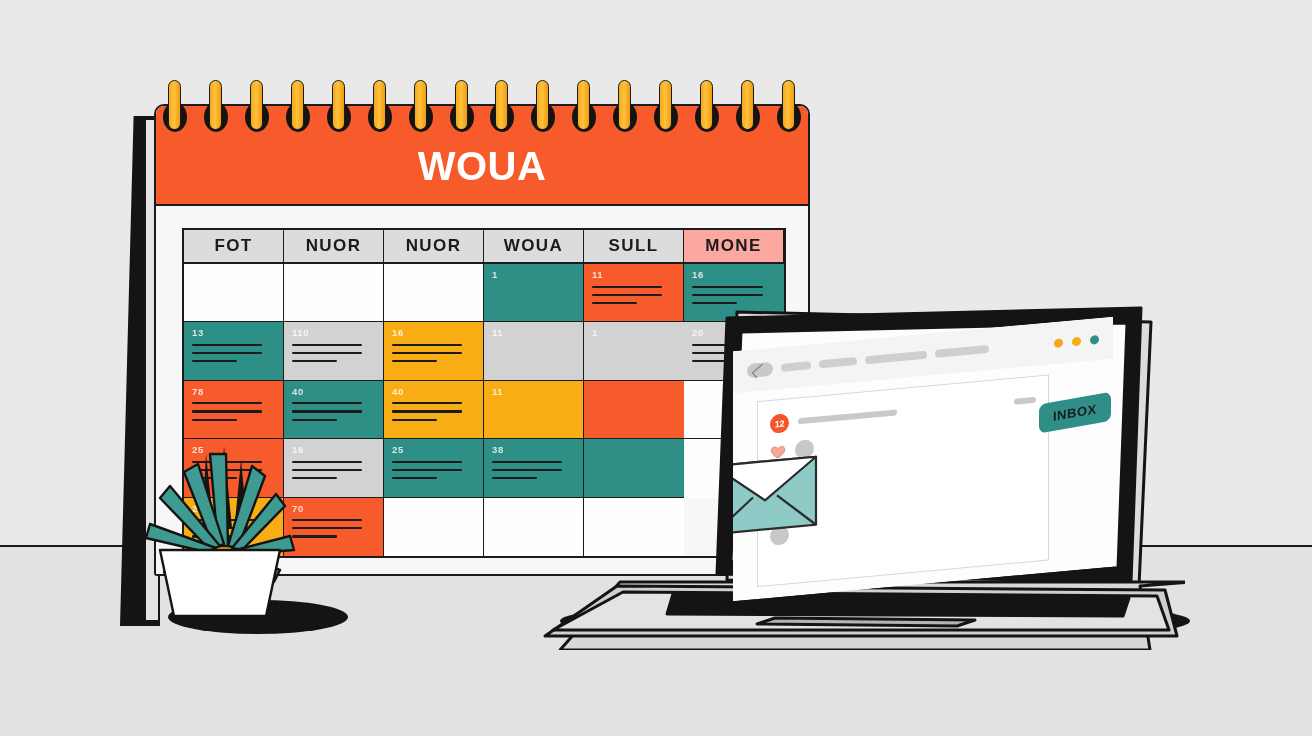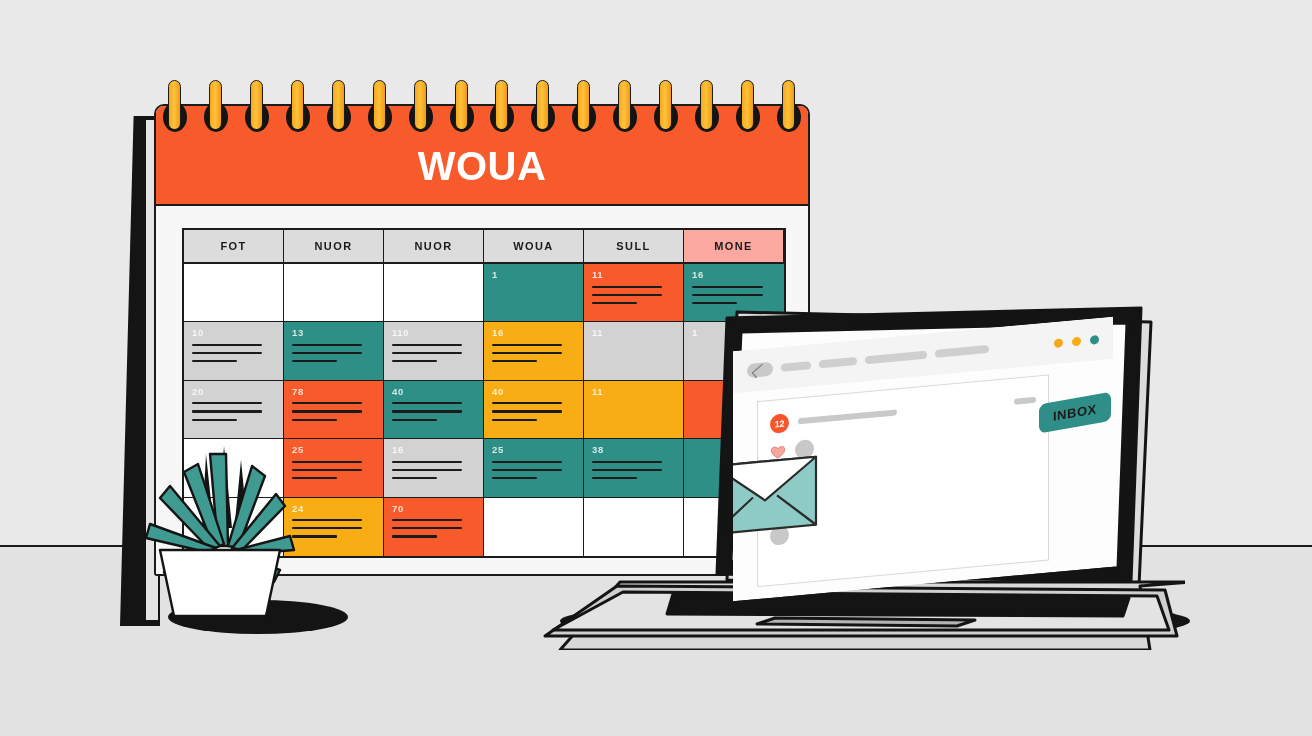--- a/index.html
+++ b/index.html
@@ -80,21 +80,21 @@
     border:2px solid #1b1b1b;
     display:grid;
     grid-template-columns:repeat(6, 1fr);
     grid-template-rows:34px repeat(5, 1fr);
   }
   .dow {
     border-right:1.6px solid #1b1b1b;
     border-bottom:2px solid #1b1b1b;
     background:#dcdcdc;
     display:flex; align-items:center; justify-content:center;
-    font-size:11px; font-weight:bold; letter-spacing:1.4px; color:#1b1b1b;
+    font-size:17px; font-weight:bold; letter-spacing:1.4px; color:#1b1b1b;
   }
   .dow:last-child { border-right:none; }
   .dow.accent { background:#fba9a0; }
 
   .cell {
     border-right:1.6px solid #1b1b1b;
     border-bottom:1.6px solid #1b1b1b;
     position:relative;
     padding:6px 8px 0 8px;
     overflow:hidden;
@@ -291,28 +291,20 @@
               </div>
             </div>
             <div class="cell c-teal lastcol">
               <div class="num">16</div>
               <div class="lines">
                 <div class="ln w1"></div>
                 <div class="ln w2"></div>
                 <div class="ln w3"></div>
               </div>
             </div>
-            <div class="cell c-gray">
-              <div class="num">10</div>
-              <div class="lines">
-                <div class="ln w1"></div>
-                <div class="ln w2"></div>
-                <div class="ln w3"></div>
-              </div>
-            </div>
             <div class="cell c-teal">
               <div class="num">13</div>
               <div class="lines">
                 <div class="ln w1"></div>
                 <div class="ln w2"></div>
                 <div class="ln w3"></div>
               </div>
             </div>
             <div class="cell c-gray">
               <div class="num">110</div>

